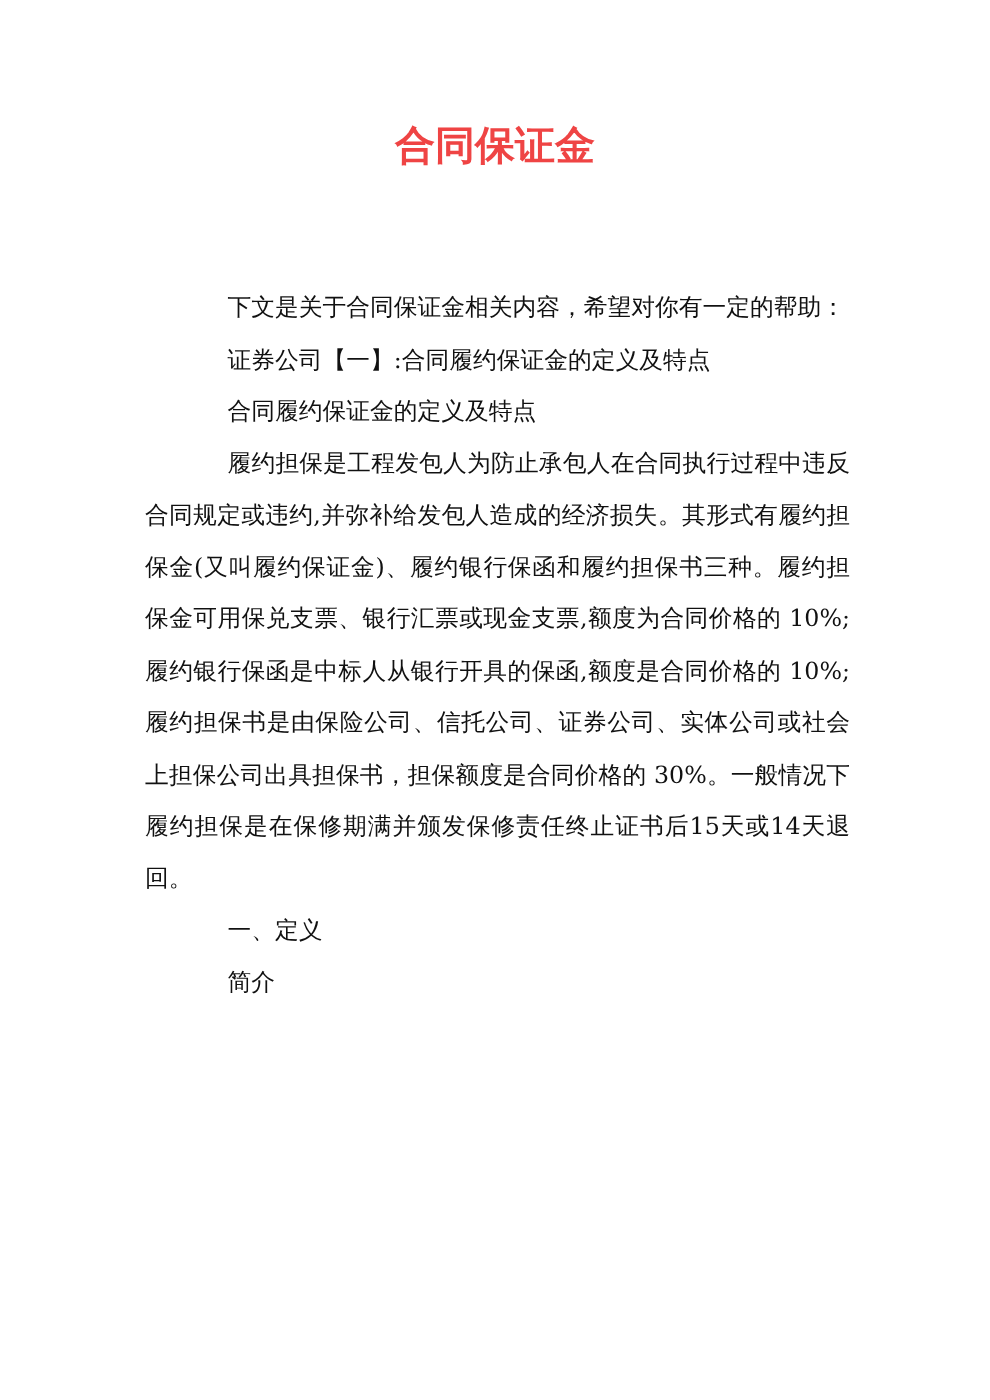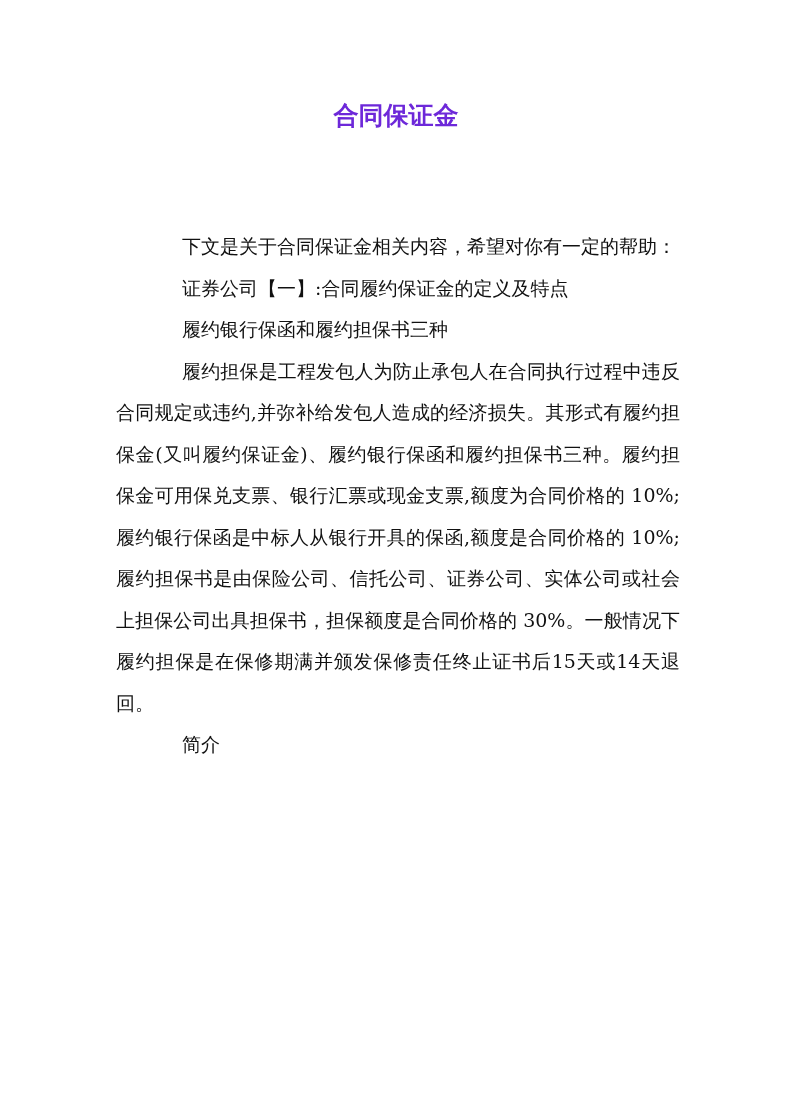--- a/index.html
+++ b/index.html
@@ -16,24 +16,24 @@
     font-family: "DejaVu Serif", "Liberation Serif", serif;
     color: #111111;
   }
   .doc-title {
     position: absolute;
     top: 94px;
     left: 0;
     right: 0;
     margin: 0;
     text-align: center;
-    font-size: 25px;
+    font-size: 32px;
     line-height: 44px;
     font-weight: bold;
-    color: #6d28d9;
+    color: #ef4444;
   }
   .doc-body {
     position: absolute;
     left: 116px;
     top: 226px;
     width: 564px;
     font-size: 19px;
     line-height: 41.5px;
     text-align: justify;
     text-justify: inter-character;
@@ -46,17 +46,18 @@
   }
 </style>
 </head>
 <body>
 
 <div class="page">
   <h1 class="doc-title">合同保证金</h1>
   <div class="doc-body">
       <p>下文是关于合同保证金相关内容，希望对你有一定的帮助：</p>
       <p>证券公司【一】:合同履约保证金的定义及特点</p>
-      <p>履约银行保函和履约担保书三种</p>
+      <p>合同履约保证金的定义及特点</p>
       <p>履约担保是工程发包人为防止承包人在合同执行过程中违反合同规定或违约,并弥补给发包人造成的经济损失。其形式有履约担保金(又叫履约保证金)、履约银行保函和履约担保书三种。履约担保金可用保兑支票、银行汇票或现金支票,额度为合同价格的 10%;履约银行保函是中标人从银行开具的保函,额度是合同价格的 10%;履约担保书是由保险公司、信托公司、证券公司、实体公司或社会上担保公司出具担保书，担保额度是合同价格的 30%。一般情况下履约担保是在保修期满并颁发保修责任终止证书后15天或14天退回。</p>
+      <p>一、定义</p>
       <p>简介</p>
     </div>
 </div>
 
 </body></html>

